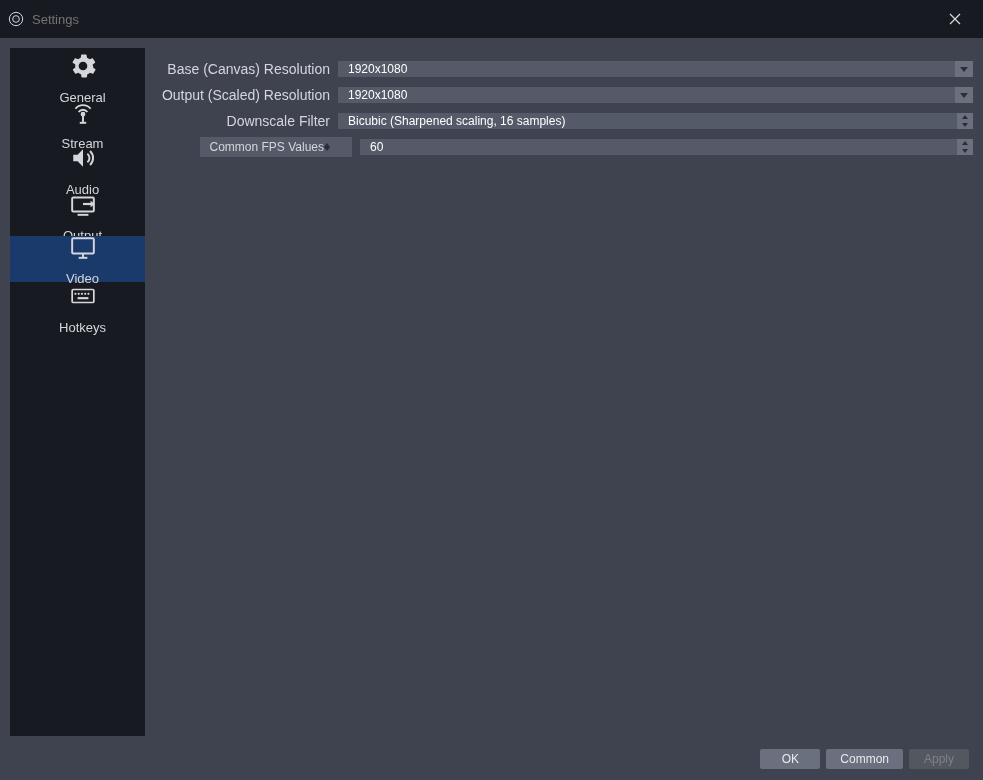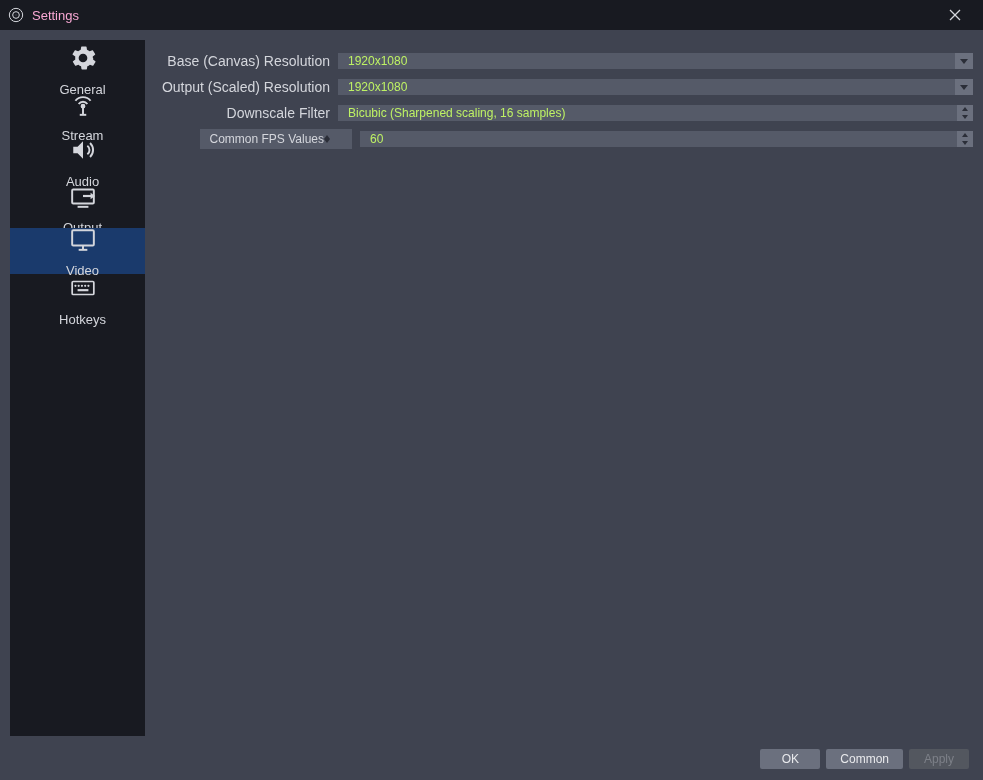--- a/index.html
+++ b/index.html
@@ -9,26 +9,26 @@
     background: #2b2e38;
     font-family: "Segoe UI", Arial, sans-serif;
     font-size: 13px;
     color: #d4d6dc;
     overflow: hidden;
     display: flex;
     flex-direction: column;
   }
   
   .titlebar {
-    height: 30px;
+    height: 38px;
     background: #181a21;
     display: flex;
     align-items: center;
     padding: 0 8px;
-    color: #f9a8d4;
+    color: #737373;
   }
   .titlebar .app-icon {
     width: 16px; height: 16px;
     margin-right: 8px;
     display: flex; align-items: center; justify-content: center;
   }
   .titlebar .title-text { flex: 0 0 auto; }
   .titlebar .spacer { flex: 1; }
   .titlebar .close-btn {
     width: 40px; height: 30px;
@@ -100,21 +100,21 @@
   }
   .select-like {
     flex: 1;
     height: 16px;
     background: #555a68;
     display: flex;
     align-items: center;
     position: relative;
     padding-left: 10px;
     font-size: 12px;
-    color: #bef264;
+    color: #ffffff;
   }
   .select-like .dd-btn {
     position: absolute;
     right: 0; top: 0;
     width: 18px; height: 100%;
     background: #6b707e;
     display: flex; align-items: center; justify-content: center;
     cursor: pointer;
   }
   .select-like .spinner-btn {

